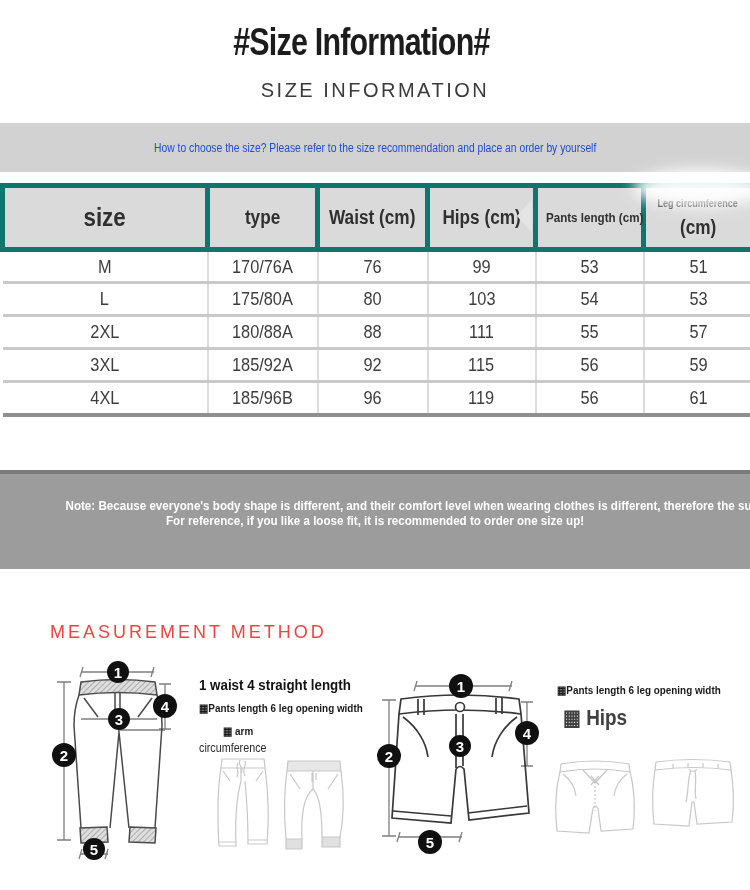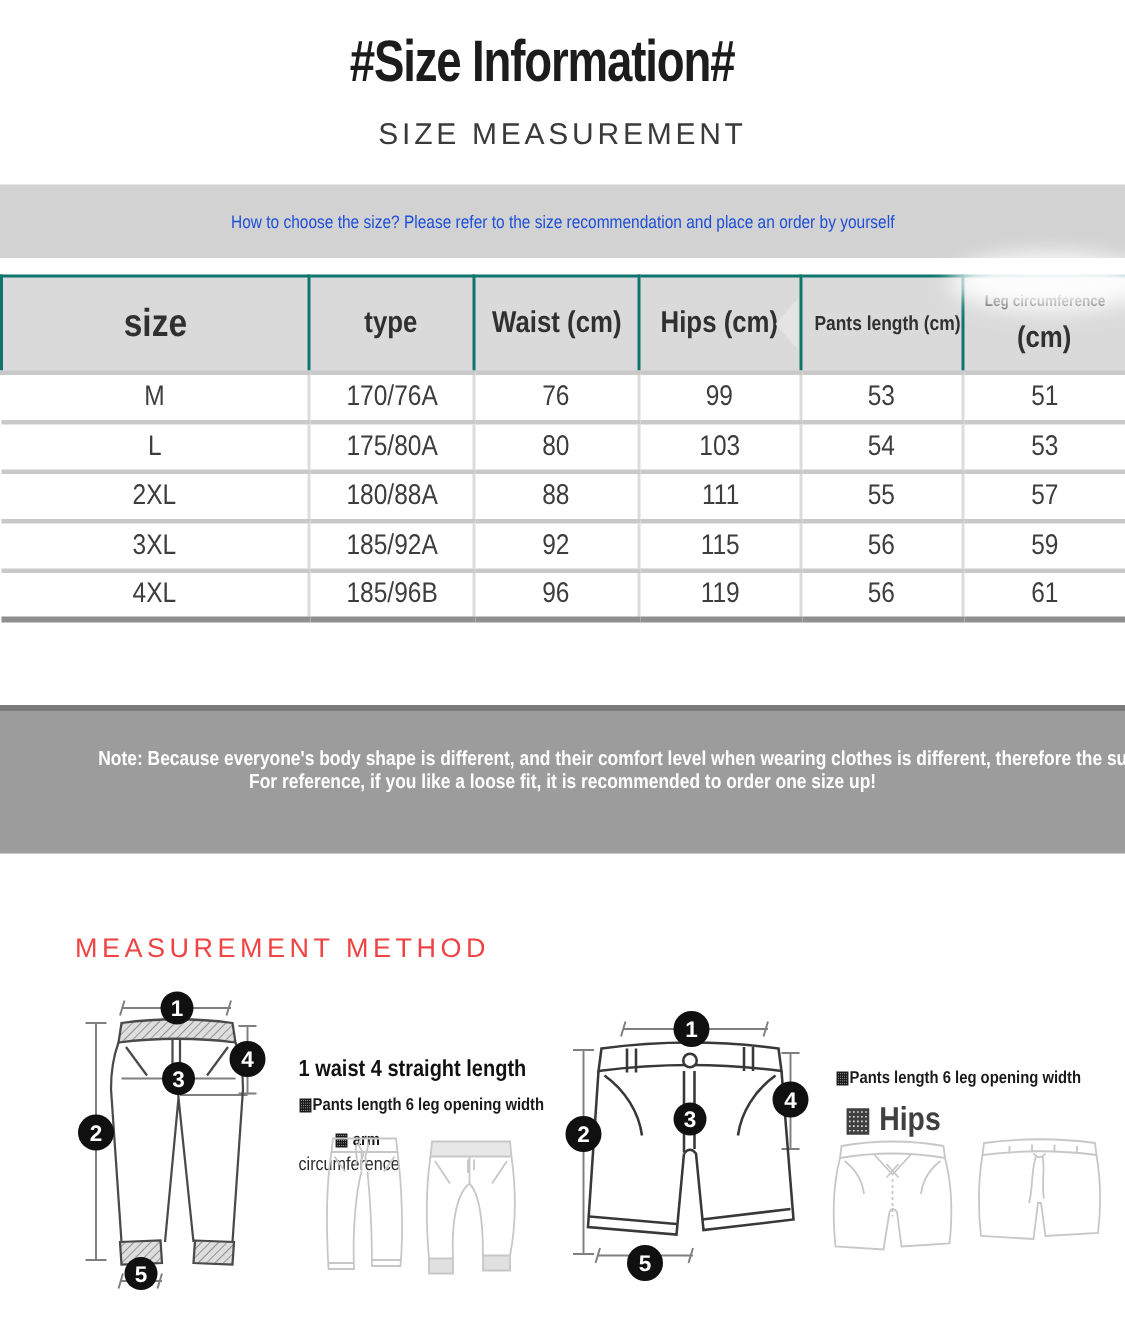--- a/index.html
+++ b/index.html
@@ -23,21 +23,21 @@
   .banner {
     position:absolute; top:123px; left:0; width:750px; height:49px;
     background:#d2d2d2; display:flex; align-items:center; justify-content:center;
   }
   .banner-text { font-size:12px; font-weight:400; color:#1d4ed8; }
 
   
   .table-wrap { position:absolute; top:183px; left:0; width:750px; }
   table.size-table { width:750px; border-collapse:collapse; table-layout:fixed; }
   .size-table thead th {
-    background:#dadada; border:2px solid #0f766e; height:64px;
+    background:#dadada; border:5px solid #0f766e; height:64px;
     text-align:center; vertical-align:middle; color:#303030; font-weight:700; padding:0;
   }
   .size-table thead th.col-size  { font-size:26px; }
   .size-table thead th.col-mid   { font-size:20px; }
   .size-table thead th.col-small { font-size:13.5px; }
   .size-table thead th.col-last  { font-size:20px; }
   .th-top { display:block; font-size:10.5px; font-weight:700; color:#2e2e2e; margin-bottom:7px; }
   .th-bottom { display:block; font-size:20px; font-weight:700; }
   .size-table tbody td {
     background:#fff; height:33px; text-align:center; vertical-align:middle;
@@ -68,21 +68,21 @@
   
   .measure-heading { position:absolute; left:50px; top:596px; font-size:15px; font-weight:700; color:#111; }
   .measure-subheading { position:absolute; left:50px; top:622px; font-size:18px; color:#ef4444; letter-spacing:3px; font-weight:400; }
 
   .diagram { position:absolute; }
   .svg-pants   { left:44px;  top:658px; }
   .svg-shorts  { left:372px; top:656px; }
   .svg-fpants  { left:214px; top:751px; }
   .svg-fshorts { left:553px; top:756px; }
 
-  .caption { position:absolute;margin-top:28px; }
+  .caption { position:absolute; }
   .caption-left  { left:199px; top:676px; }
   .caption-right { left:557px; top:676px; }
   .cap-l1 { font-size:15.5px; font-weight:700; color:#111; }
   .cap-l2 { font-size:11.5px; font-weight:700; color:#1a1a1a; margin-top:7px; }
   .cap-l3-small { font-size:11.5px; font-weight:700; color:#1a1a1a; margin-top:9px; margin-left:24px; }
   .cap-l4 { font-size:12.5px; font-weight:500; color:#2a2a2a; margin-top:3px; }
   .cap-hips { font-size:22px; font-weight:700; color:#404040; margin-top:8px; margin-left:6px; }
 
   .num-circle { fill:#101010; }
   .num-text { fill:#ffffff; font-size:15px; font-weight:700; font-family:"Liberation Sans",sans-serif; text-anchor:middle; }
@@ -93,21 +93,21 @@
 </style>
 </head>
 <body>
 
 <div class="page">
 
   <div class="title-row">
     <h1 class="main-title"><span class="cx">#Size Information#</span></h1>
   </div>
   <div class="sub-title-row">
-    <h2 class="sub-title">SIZE MEASUREMENT</h2>
+    <h2 class="sub-title">SIZE INFORMATION</h2>
   </div>
 
   <div class="banner">
     <span class="banner-text"><span class="cx">How to choose the size? Please refer to the size recommendation and place an order by yourself</span></span>
   </div>
 
   <div class="table-wrap">
     <table class="size-table">
       <colgroup>
         <col style="width:205px">

